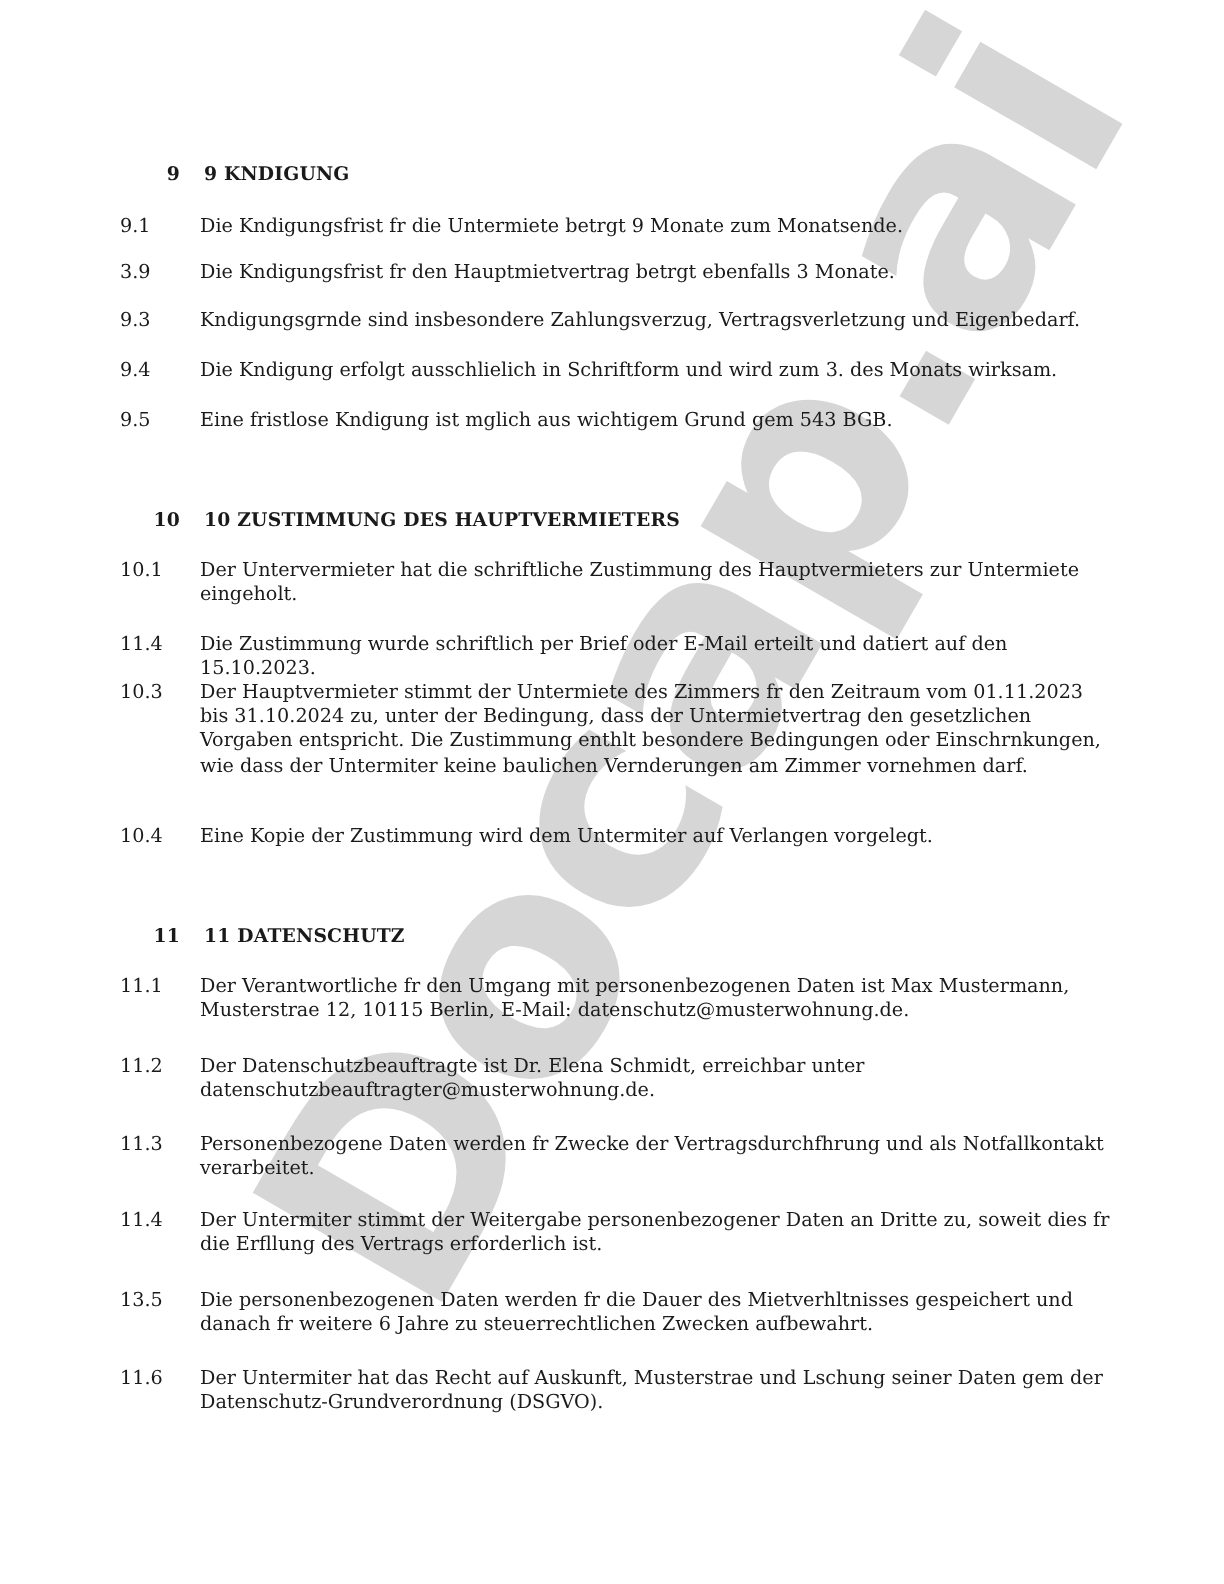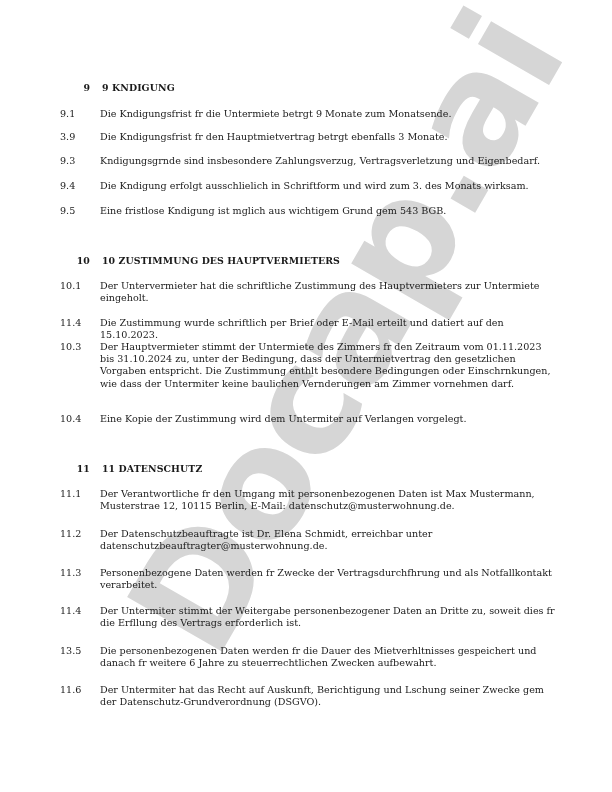--- a/index.html
+++ b/index.html
@@ -98,17 +98,17 @@
     <div class="item" style="top:605px;">
       <span class="num">11.4</span>
       <span class="text">Der Untermiter stimmt der Weitergabe personenbezogener Daten an Dritte zu, soweit dies fr die Erfllung des Vertrags erforderlich ist.</span>
     </div>
     <div class="item" style="top:645px;">
       <span class="num">13.5</span>
       <span class="text">Die personenbezogenen Daten werden fr die Dauer des Mietverhltnisses gespeichert und danach fr weitere 6 Jahre zu steuerrechtlichen Zwecken aufbewahrt.</span>
     </div>
     <div class="item" style="top:684px;">
       <span class="num">11.6</span>
-      <span class="text">Der Untermiter hat das Recht auf Auskunft, Berichtigung und Lschung seiner Zwecke gem der Datenschutz-Grundverordnung (DSGVO).</span>
+      <span class="text">Der Untermiter hat das Recht auf Auskunft, Musterstrae und Lschung seiner Daten gem der Datenschutz-Grundverordnung (DSGVO).</span>
     </div>
 
   </div>
 </div>
 
 </body></html>

